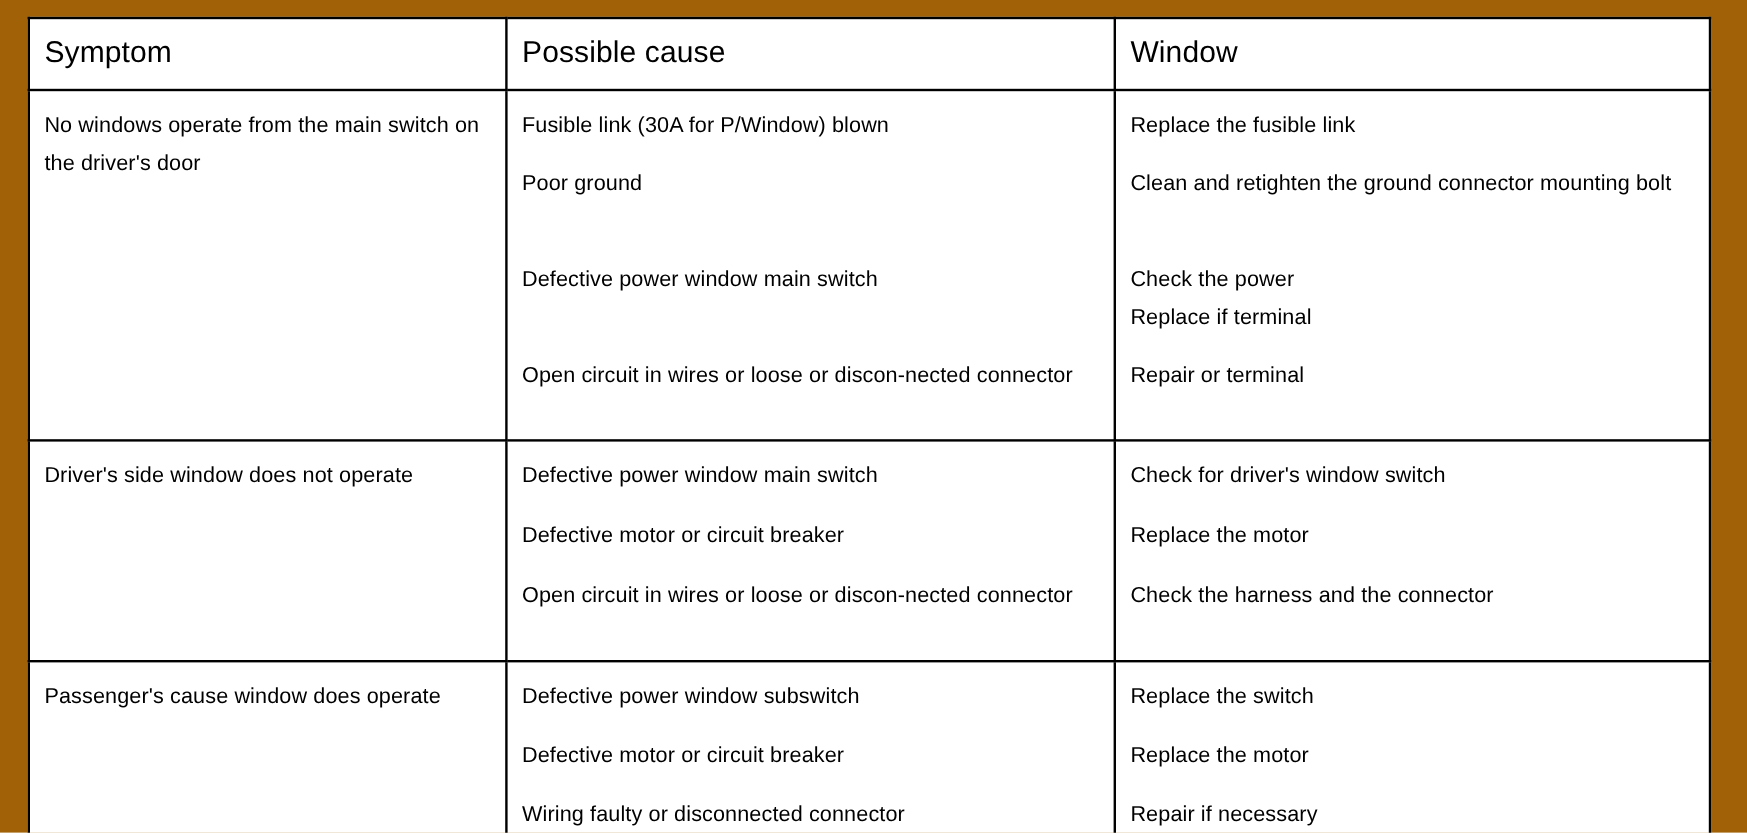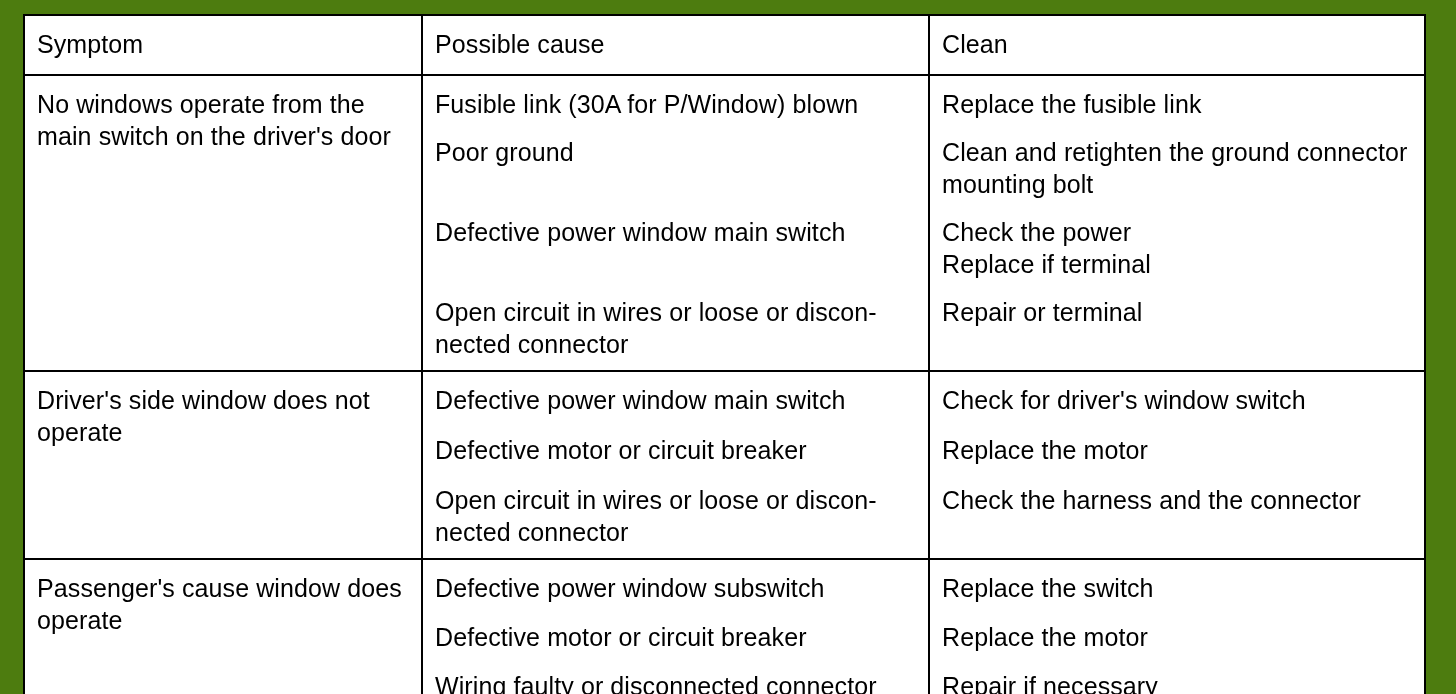--- a/index.html
+++ b/index.html
@@ -13,21 +13,21 @@
     height: 694px;
     font-family: "Liberation Sans", sans-serif;
     color: #000000;
     overflow: hidden;
   }
 
   .page {
     position: relative;
     width: 1456px;
     height: 694px;
-    background: #4d7c0f;
+    background: #a16207;
   }
 
   
   .table-wrap {
     position: absolute;
     left: 23px;
     top: 14px;
     width: 1401px;
     height: 668px;
     box-sizing: border-box;
@@ -67,21 +67,21 @@
   .head-label {
     font-size: 25px;
     line-height: 28px;
     padding: 14px 0 0 12px;
     letter-spacing: 0.1px;
   }
 
   
   .cell-inner {
     padding: 12px 14px 10px 12px;
-    font-size: 25px;
+    font-size: 18px;
     line-height: 32px;
     letter-spacing: 0.1px;
   }
 
   
   .symptom-text {
     margin: 0;
     max-width: 380px;
   }
 
@@ -135,21 +135,21 @@
 
       <thead>
         <tr class="header-row">
           <th>
             <div class="head-label">Symptom</div>
           </th>
           <th>
             <div class="head-label">Possible cause</div>
           </th>
           <th>
-            <div class="head-label">Clean</div>
+            <div class="head-label">Window</div>
           </th>
         </tr>
       </thead>
 
       <tbody>
 
         <tr class="row-1">
           <td>
             <div class="cell-inner">
               <p class="symptom-text">No windows operate from the main switch on the driver's door</p>

